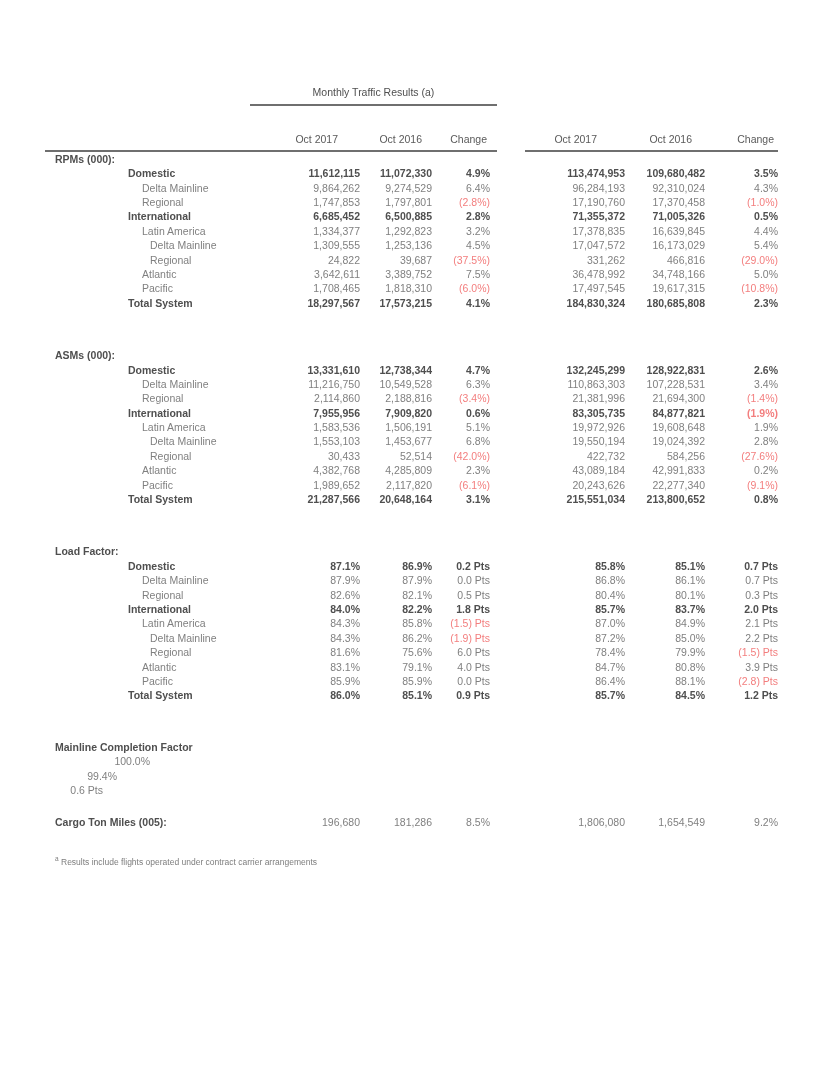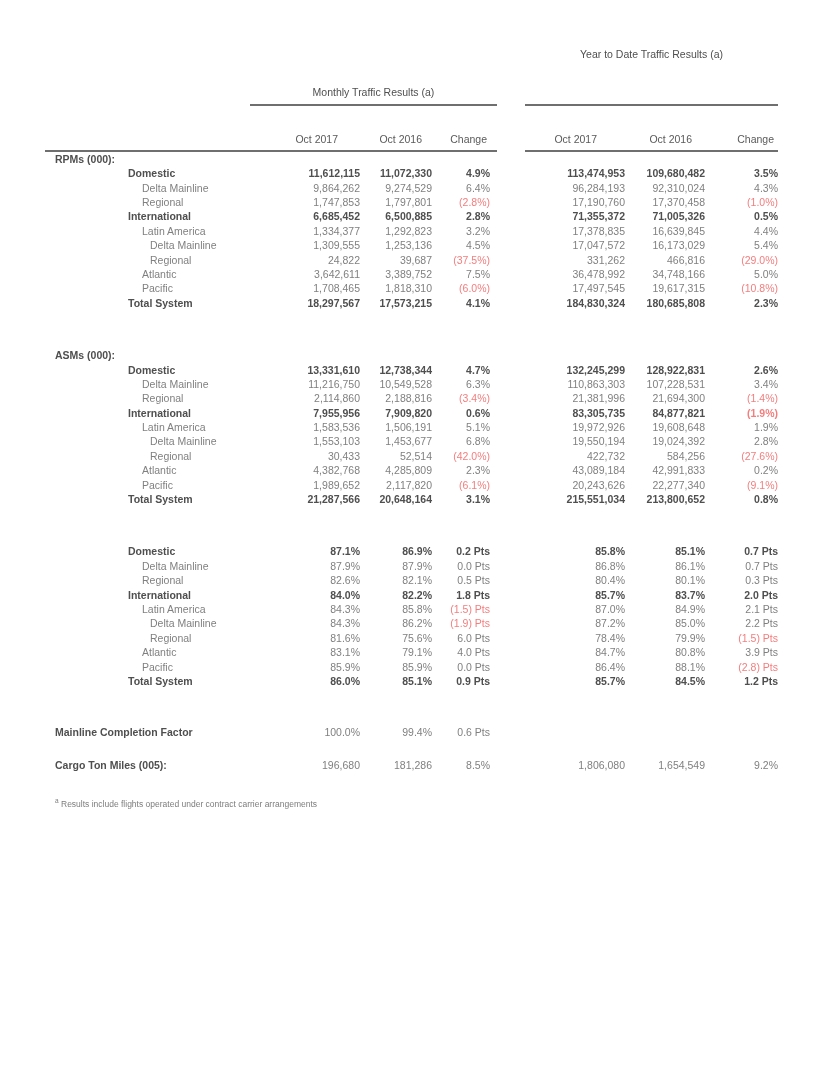--- a/index.html
+++ b/index.html
@@ -69,21 +69,20 @@
 </style>
 </head>
 <body>
 
 <div id="sheet">
 
   <div class="title-row">
     <div class="t-spacer"></div>
     <div class="t-monthly">Monthly Traffic Results (a)</div>
     <div class="t-gap"></div>
-    <div class="t-ytd">Year to Date Traffic Results (a)</div>
   </div>
 
   <div class="hdr-row">
     <div class="hdr-left">
       <div class="h-label"></div>
       <div class="h-m1">Oct 2017</div>
       <div class="h-m2">Oct 2016</div>
       <div class="h-mc">Change</div>
     </div>
     <div class="hdr-gap"></div>
@@ -313,20 +312,21 @@
     <div class="c-num c-m1">21,287,566</div>
     <div class="c-num c-m2">20,648,164</div>
     <div class="c-num c-mc">3.1%</div>
     <div class="c-gap"></div>
     <div class="c-num c-y1">215,551,034</div>
     <div class="c-num c-y2">213,800,652</div>
     <div class="c-num c-yc">0.8%</div>
   </div>
 </div>
       <div class="section">
+        <div class="section-title">Load Factor:</div>
   <div class="row bold">
     <div class="c-label ind-1">Domestic</div>
     <div class="c-num c-m1">87.1%</div>
     <div class="c-num c-m2">86.9%</div>
     <div class="c-num c-mc">0.2 Pts</div>
     <div class="c-gap"></div>
     <div class="c-num c-y1">85.8%</div>
     <div class="c-num c-y2">85.1%</div>
     <div class="c-num c-yc">0.7 Pts</div>
   </div>
@@ -426,21 +426,21 @@
     <div class="c-num c-mc">0.9 Pts</div>
     <div class="c-gap"></div>
     <div class="c-num c-y1">85.7%</div>
     <div class="c-num c-y2">84.5%</div>
     <div class="c-num c-yc">1.2 Pts</div>
   </div>
 </div>
     </div>
 
   <div id="summary">
-  <div class="row sum-row" style="height: auto;">
+  <div class="row sum-row" style="height: auto; flex-direction: column;">
     <div class="c-label">Mainline Completion Factor</div>
     <div class="c-num c-m1">100.0%</div>
     <div class="c-num c-m2">99.4%</div>
     <div class="c-num c-mc">0.6 Pts</div>
     <div class="c-gap"></div>
     <div class="c-num c-y1"></div>
     <div class="c-num c-y2"></div>
     <div class="c-num c-yc"></div>
   </div>
 

